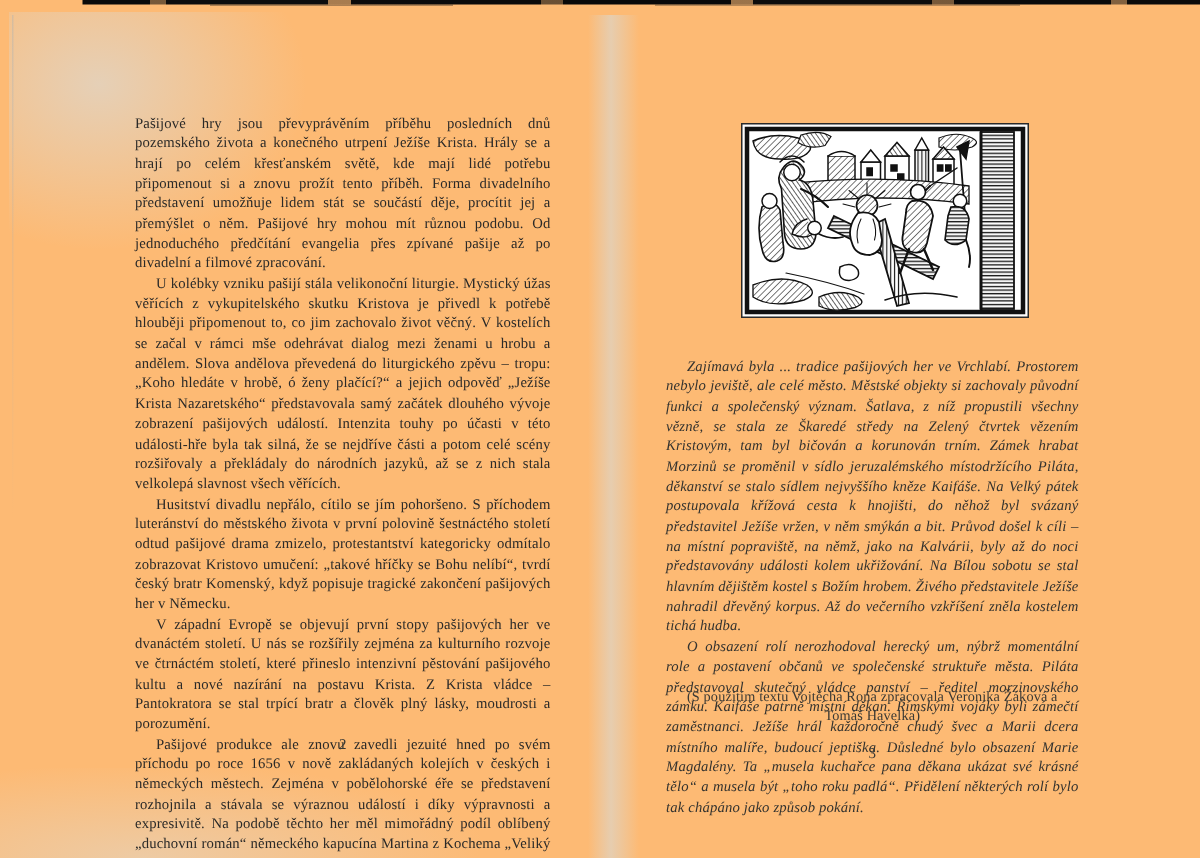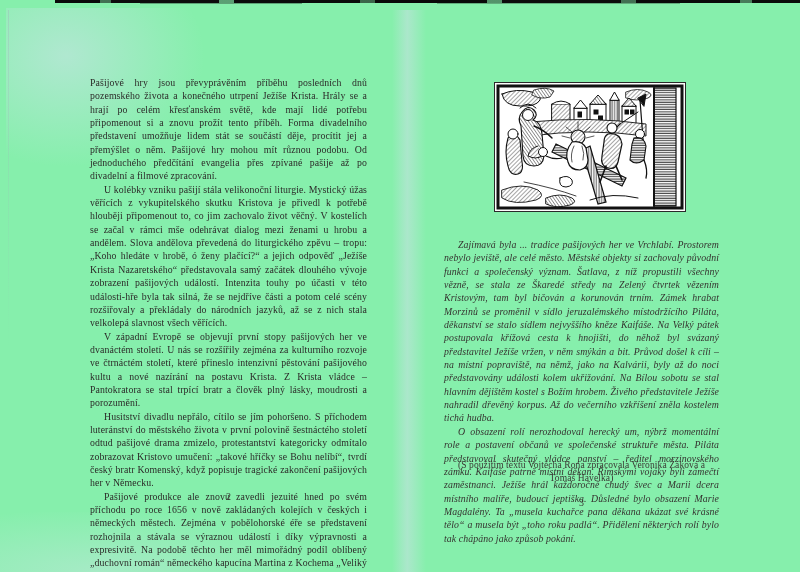--- a/index.html
+++ b/index.html
@@ -4,21 +4,21 @@
 <style>
   html,body{margin:0;padding:0;}
   body{
     width:800px;height:572px;
     background:#f7f7f5;
     font-family:"Liberation Serif","DejaVu Serif",serif;
     overflow:hidden;
   }
   .scan{
     position:relative;width:800px;height:572px;
-    background:#86efac;
+    background:#fdba74;
     overflow:hidden;
   }
   
   .top-edge{
     position:absolute;left:55px;right:0;top:0;height:3px;
     background:linear-gradient(90deg,
       #0a0a0a 0 6%, rgba(10,10,10,.55) 6% 7.5%, #0d0d0d 7.5% 22%,
       rgba(10,10,10,.35) 22% 24%, #0b0b0b 24% 41%, rgba(10,10,10,.6) 41% 43%,
       #090909 43% 58%, rgba(10,10,10,.4) 58% 60%, #0c0c0c 60% 76%,
       rgba(10,10,10,.55) 76% 78%, #0a0a0a 78% 92%, rgba(10,10,10,.5) 92% 93.5%,
@@ -80,22 +80,22 @@
   <div class="top-edge"></div>
   <div class="top-edge2"></div>
   <div class="tint-topleft"></div>
   <div class="tint-bottomleft"></div>
   <div class="gutter"></div>
   <div class="page-edge-left"></div>
 
   <div id="left-col" class="col">
     <p>Pašijové hry jsou převyprávěním příběhu posledních dnů pozemského života a konečného utrpení Ježíše Krista. Hrály se a hrají po celém křesťanském světě, kde mají lidé potřebu připomenout si a znovu prožít tento příběh. Forma divadelního představení umožňuje lidem stát se součástí děje, procítit jej a přemýšlet o něm. Pašijové hry mohou mít různou podobu. Od jednoduchého předčítání evangelia přes zpívané pašije až po divadelní a filmové zpracování.</p>
     <p class="ind">U kolébky vzniku pašijí stála velikonoční liturgie. Mystický úžas věřících z vykupitelského skutku Kristova je přivedl k potřebě hlouběji připomenout to, co jim zachovalo život věčný. V kostelích se začal v rámci mše odehrávat dialog mezi ženami u hrobu a andělem. Slova andělova převedená do liturgického zpěvu – tropu: „Koho hledáte v hrobě, ó ženy plačící?“ a jejich odpověď „Ježíše Krista Nazaretského“ představovala samý začátek dlouhého vývoje zobrazení pašijových událostí. Intenzita touhy po účasti v této události-hře byla tak silná, že se nejdříve části a potom celé scény rozšiřovaly a překládaly do národních jazyků, až se z nich stala velkolepá slavnost všech věřících.</p>
+    <p class="ind">Husitství divadlu nepřálo, cítilo se jím pohoršeno. S příchodem luteránství do městského života v první polovině šestnáctého století odtud pašijové drama zmizelo, protestantství kategoricky odmítalo zobrazovat Kristovo umučení: „takové hříčky se Bohu nelíbí“, tvrdí český bratr Komenský, když popisuje tragické zakončení pašijových her v Německu.</p>
     <p class="ind">V západní Evropě se objevují první stopy pašijových her ve dvanáctém století. U nás se rozšířily zejména za kulturního rozvoje ve čtrnáctém století, které přineslo intenzivní pěstování pašijového kultu a nové nazírání na postavu Krista. Z Krista vládce – Pantokratora se stal trpící bratr a člověk plný lásky, moudrosti a porozumění.</p>
-    <p class="ind">Husitství divadlu nepřálo, cítilo se jím pohoršeno. S příchodem luteránství do městského života v první polovině šestnáctého století odtud pašijové drama zmizelo, protestantství kategoricky odmítalo zobrazovat Kristovo umučení: „takové hříčky se Bohu nelíbí“, tvrdí český bratr Komenský, když popisuje tragické zakončení pašijových her v Německu.</p>
     <p class="ind">Pašijové produkce ale znovu zavedli jezuité hned po svém příchodu po roce 1656 v nově zakládaných kolejích v českých i německých městech. Zejména v pobělohorské éře se představení rozhojnila a stávala se výraznou událostí i díky výpravnosti a expresivitě. Na podobě těchto her měl mimořádný podíl oblíbený „duchovní román“ německého kapucína Martina z Kochema „Veliký život Pána a Spasitele našeho Ježíše Krista“, který vyšel česky poprvé roku 1698, ale již předtím byla v Čechách známá její německá verze.</p>
 
   </div>
   <div id="pagenum-left" class="pagenum">2</div>
 
   <div id="woodcut">
     <svg width="192" height="130" viewBox="0 0 192 130" xmlns="http://www.w3.org/2000/svg">
       <defs>
         <pattern id="hD" width="3" height="3" patternUnits="userSpaceOnUse" patternTransform="rotate(45)">
           <rect width="3" height="3" fill="#fff"></rect>

